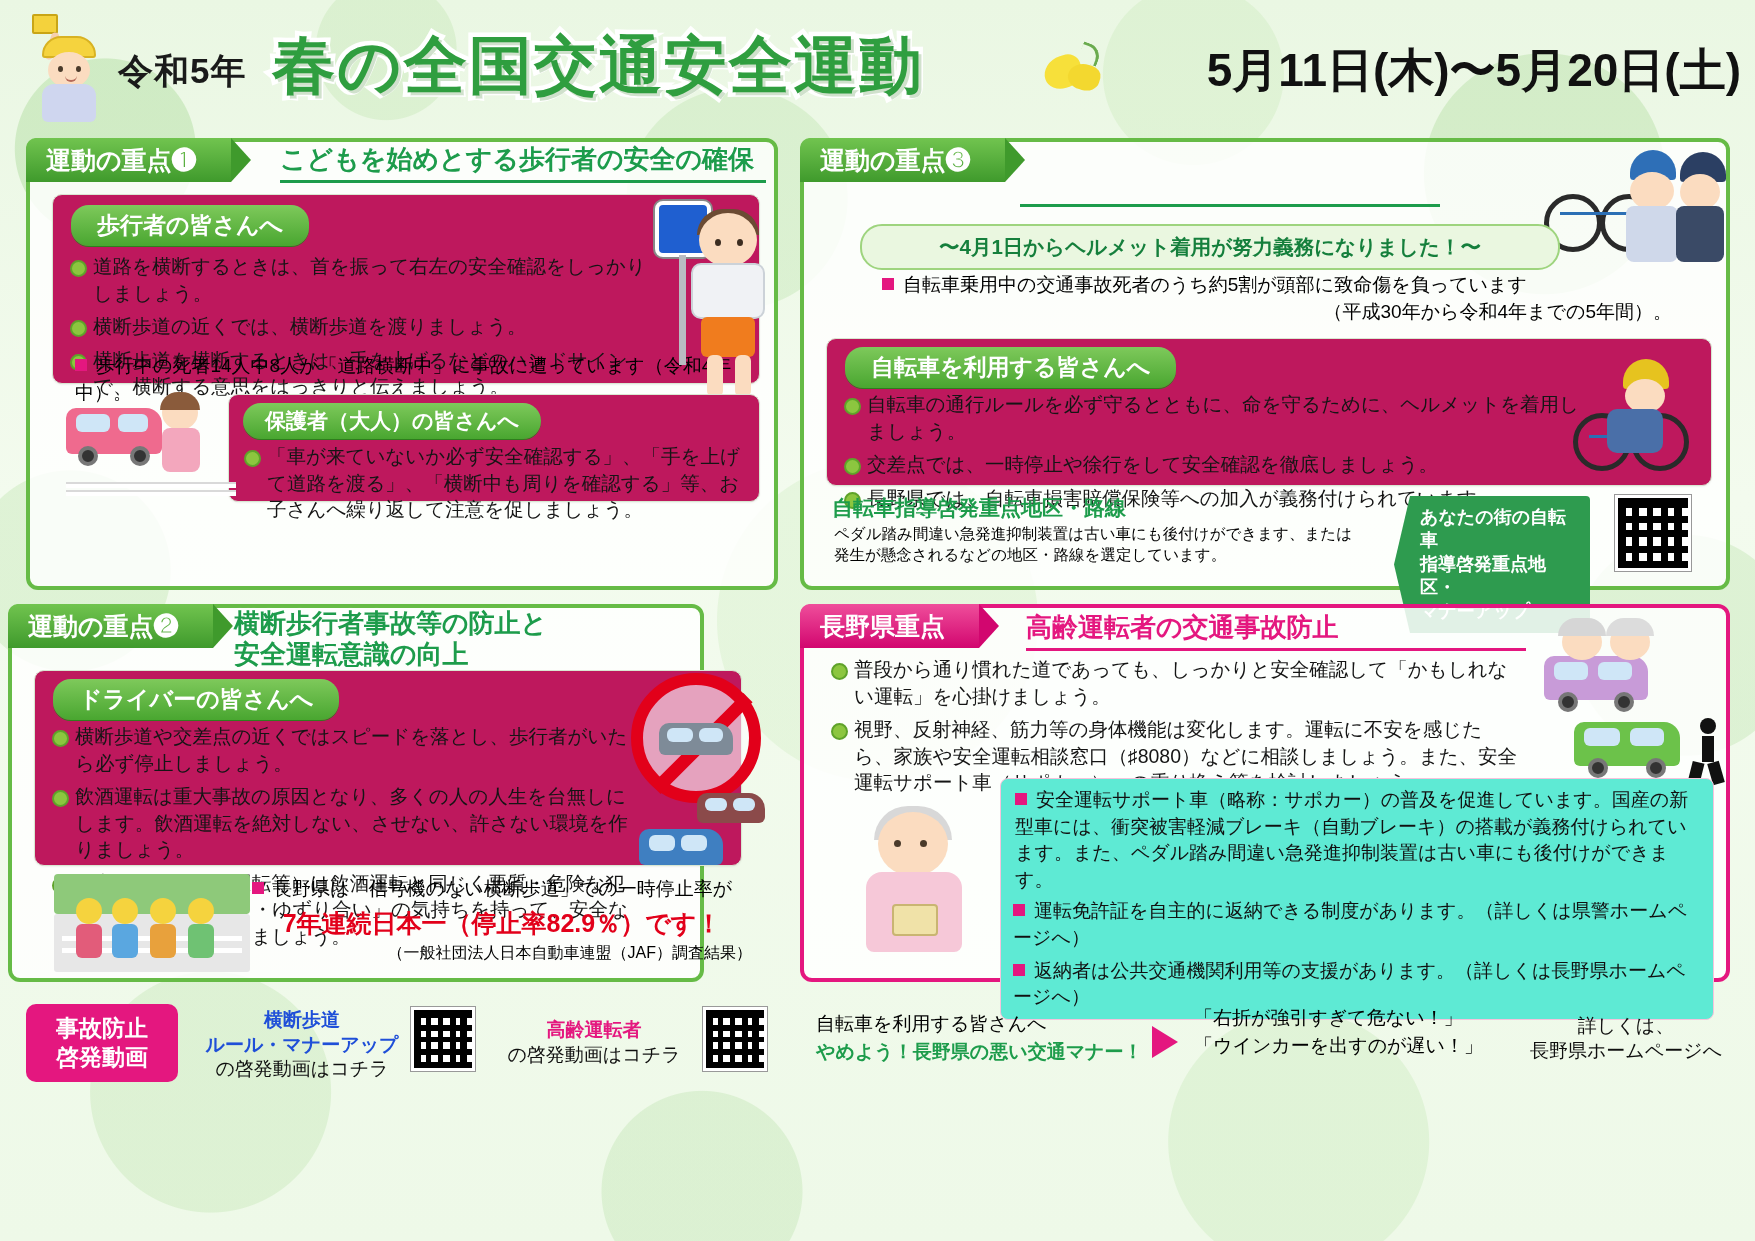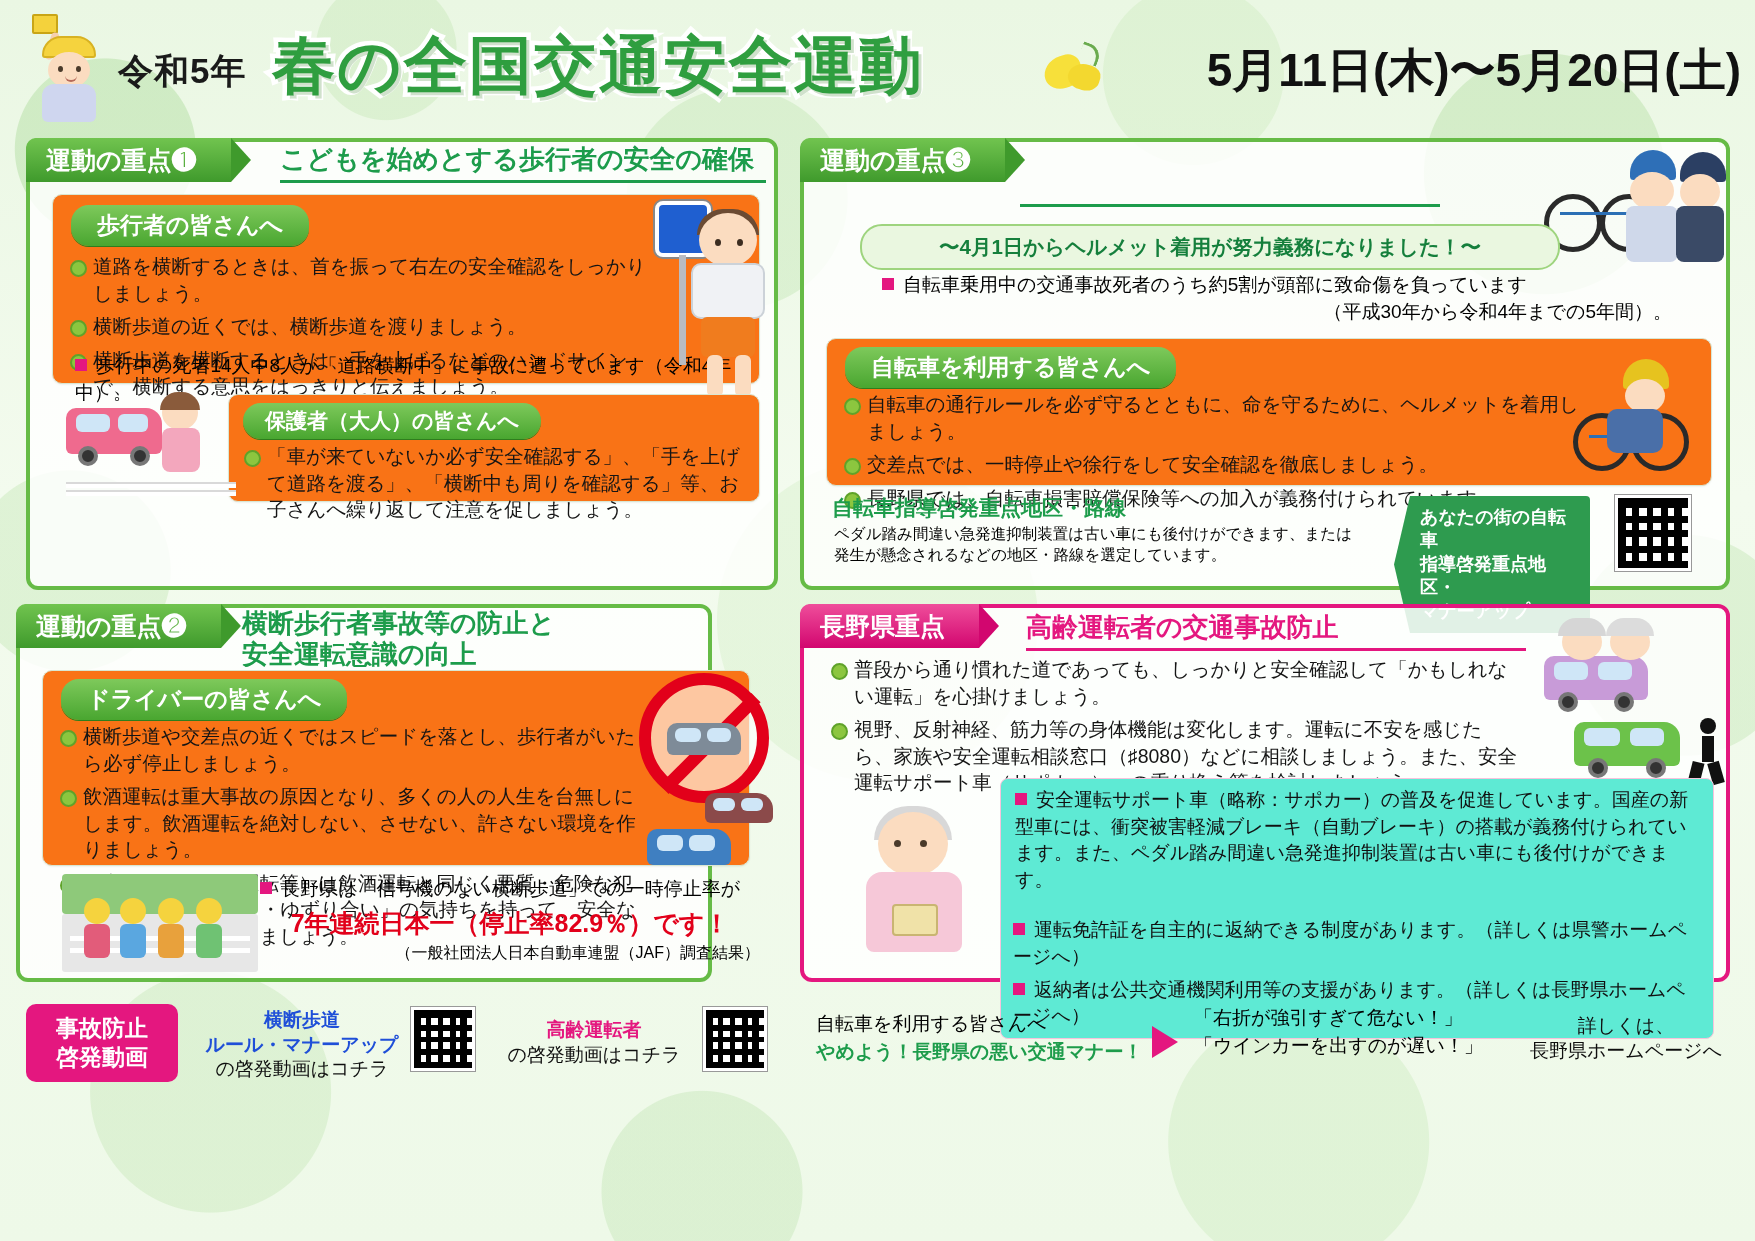--- a/index.html
+++ b/index.html
@@ -74,21 +74,21 @@
   .butterfly .w2{ left:28px; top:26px; width:32px; height:26px; transform:rotate(16deg); background:#f3d82f;}
   .butterfly .ant{ position:absolute; left:40px; top:6px; width:20px; height:20px; border-top:3px solid #6aab4e; border-right:3px solid #6aab4e; border-radius:0 14px 0 0; transform:rotate(20deg);}
 
   
   .panel{ position:absolute; border-radius:12px; }
   .panel.green{ border:4px solid #66bb46; background:rgba(255,255,255,.82); }
   .panel.pink{ border:4px solid #e4177f; background:rgba(255,255,255,.86); }
 
   #p1{ left:26px;  top:138px; width:752px; height:452px; }
   #p3{ left:800px; top:138px; width:930px; height:452px; }
-  #p2{ left:16px;  top:604px; width:696px; height:378px; }
+  #p2{ left:8px;  top:604px; width:696px; height:378px; }
   #pn{ left:800px; top:604px; width:930px; height:378px; }
 
   
   .tag{
     position:absolute; left:-4px; top:-4px;
     height:44px; padding:0 34px 0 20px;
     display:flex; align-items:center;
     color:#fff; font-weight:bold; font-size:25px;
     border-radius:10px 0 0 0;
     white-space:nowrap;
@@ -110,21 +110,21 @@
     text-shadow:0 0 3px #fff, 0 0 3px #fff;
   }
   .panel-head.two{ top:0px; }
   .panel-head.pk{ color:#e4177f; }
   .headline-rule{
     position:absolute; height:3px; background:#1d9c4b;
   }
 
   
   .card{
-    position:absolute; background:#f97316; border-radius:10px;
+    position:absolute; background:#be185d; border-radius:10px;
     border:1px solid #d9e7d2;
     box-shadow:0 1px 2px rgba(0,0,0,.06);
   }
   
   .pill{
     display:inline-flex; align-items:center;
     background:linear-gradient(180deg,#7ec95b,#49a630);
     color:#fff; font-weight:bold; font-size:23px;
     padding:5px 26px; border-radius:18px;
     box-shadow:0 1px 0 #2f7d1d;
@@ -500,21 +500,21 @@
         <div class="b" style="left:20px; top:18px; width:12px;height:26px;"></div>
         <div class="b" style="left:8px; top:44px; width:12px;height:22px; transform:rotate(14deg);"></div>
         <div class="b" style="left:28px; top:44px; width:12px;height:22px; transform:rotate(-16deg);"></div>
       </div>
     </div>
 
     <div class="note pk" style="position:absolute; left:196px; top:170px; width:714px;">
       <div style="position:relative; padding-left:2px;">
         <span class="sq"></span><span>安全運転サポート車（略称：サポカー）の普及を促進しています。国産の新型車には、衝突被害軽減ブレーキ（自動ブレーキ）の搭載が義務付けられています。また、ペダル踏み間違い急発進抑制装置は古い車にも後付けができます。</span>
       </div>
-      <div style="margin-top:24px;">
+      <div style="margin-top:5px;">
         <span class="sq"></span><span>運転免許証を自主的に返納できる制度があります。（詳しくは県警ホームページへ）</span>
       </div>
       <div style="margin-top:6px;">
         <span class="sq"></span><span>返納者は公共交通機関利用等の支援があります。（詳しくは長野県ホームページへ）</span>
       </div>
     </div>
 
     <div class="oldlady" style="left:36px; top:196px;">
       <div class="hair"></div>
         <div class="head"></div>

